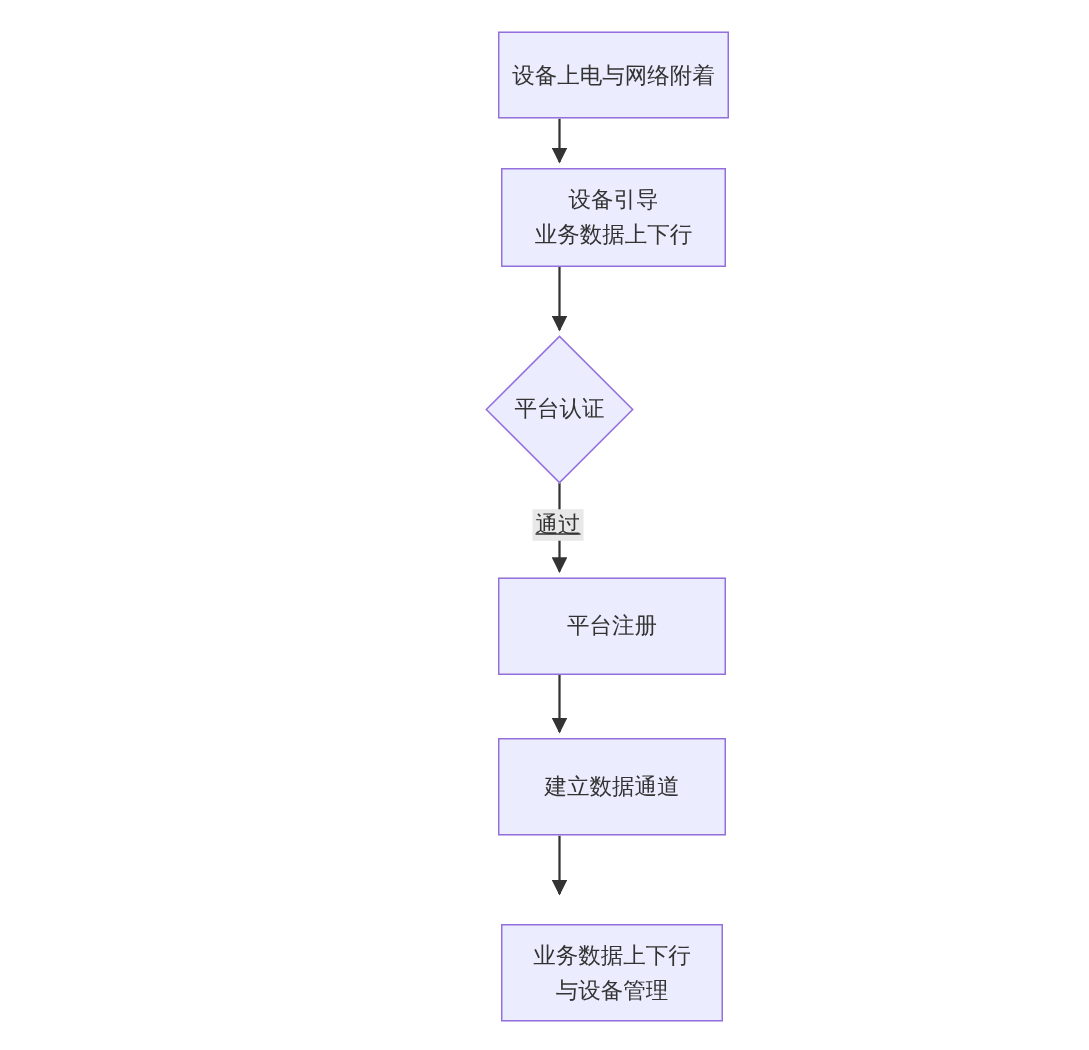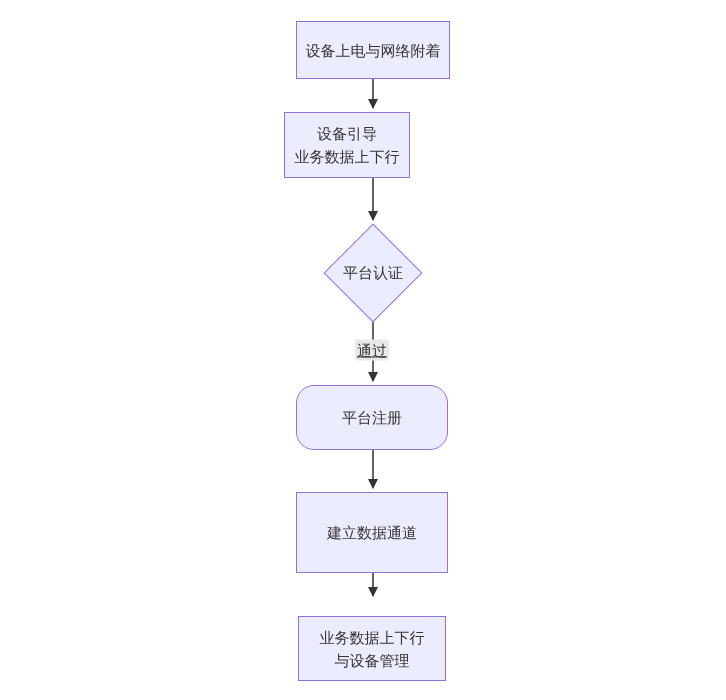--- a/index.html
+++ b/index.html
@@ -38,20 +38,21 @@
     display: flex;
     flex-direction: column;
     align-items: center;
     justify-content: center;
     background: var(--node-fill);
     border: 1px solid var(--node-border);
     color: var(--text);
     font-size: 15px;
     line-height: 23px;
     text-align: center;
+    margin-left: 36px;
   }
 
   .diamond-wrap { position: absolute; }
   .diamond-shape {
     position: absolute;
     width: 70px;
     height: 70px;
     background: var(--node-fill);
     border: 1px solid var(--node-border);
     transform: rotate(45deg);
@@ -93,37 +94,37 @@
     <line x1="373" y1="178" x2="373" y2="220" marker-end="url(#arrow)"></line>
     <line x1="373" y1="322" x2="373" y2="381" marker-end="url(#arrow)"></line>
     <line x1="373" y1="450" x2="373" y2="488" marker-end="url(#arrow)"></line>
     <line x1="373" y1="557" x2="373" y2="596" marker-end="url(#arrow)"></line>
   </svg>
 
   <div class="node" style="left:296px; top:21px; width:154px; height:58px;">
     <span>设备上电与网络附着</span>
   </div>
 
-  <div class="node" style="left:284px; top:112px; width:126px; height:66px;">
+  <div class="node" style="left:298px; top:112px; width:150px; height:66px;">
     <span>设备引导</span>
     <span>业务数据上下行</span>
   </div>
 
   <div class="diamond-wrap" style="left:338px; top:238px; width:70px; height:70px;">
     <div class="diamond-shape"></div>
     <span class="diamond-label">平台认证</span>
   </div>
 
   <div class="edge-label" style="left:372px; top:350px;">通过</div>
 
-  <div class="node" style="left:296px; top:385px; width:152px; height:65px;border-radius:18px;">
+  <div class="node" style="left:296px; top:385px; width:152px; height:65px;">
     <span>平台注册</span>
   </div>
 
-  <div class="node" style="left:296px; top:492px; width:152px; height:81px;">
+  <div class="node" style="left:296px; top:492px; width:152px; height:65px;">
     <span>建立数据通道</span>
   </div>
 
   <div class="node" style="left:298px; top:616px; width:148px; height:65px;">
     <span>业务数据上下行</span>
     <span>与设备管理</span>
   </div>
 
 </div>
 

